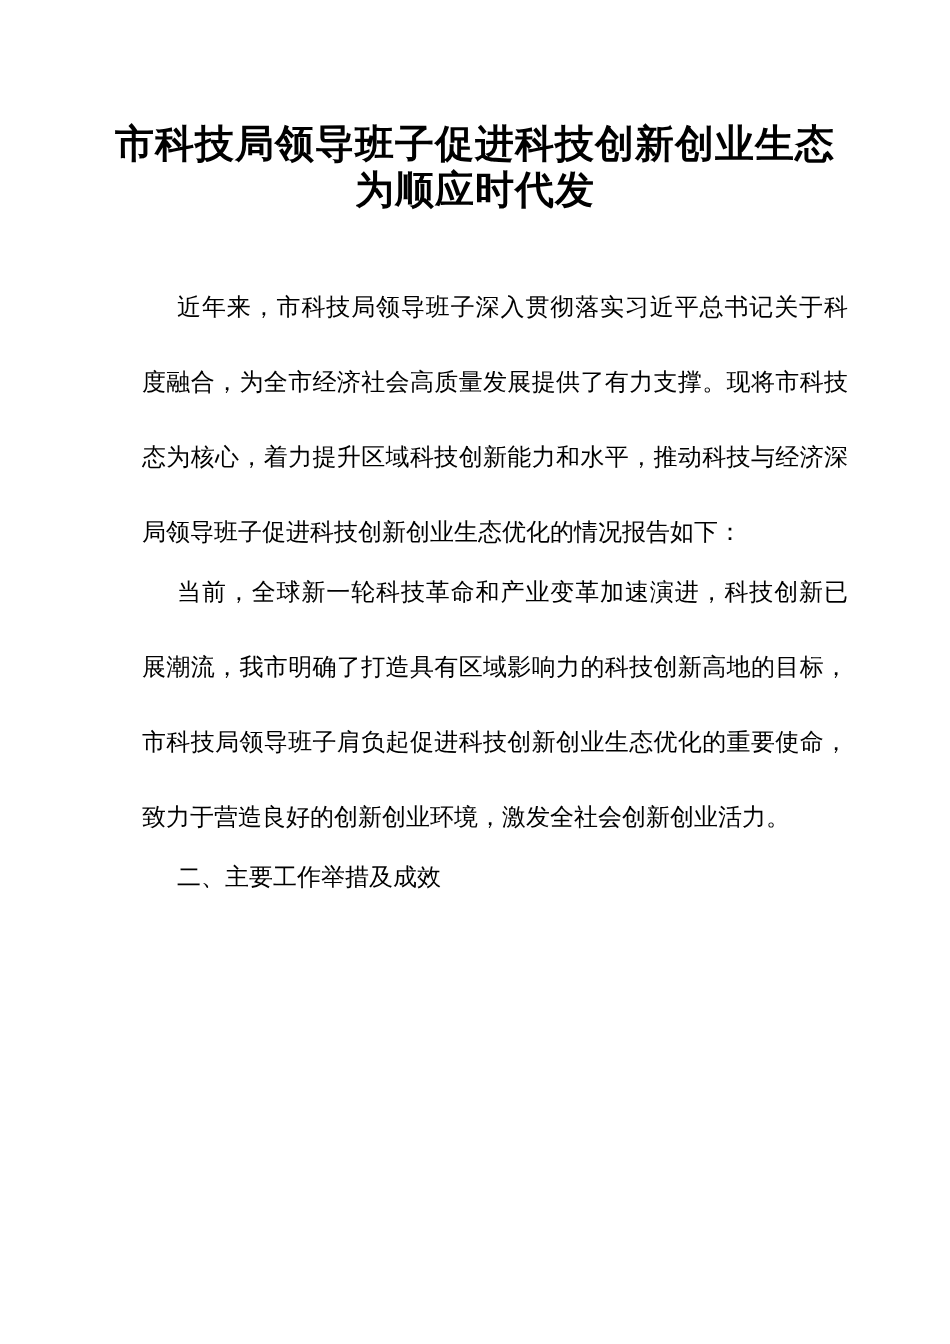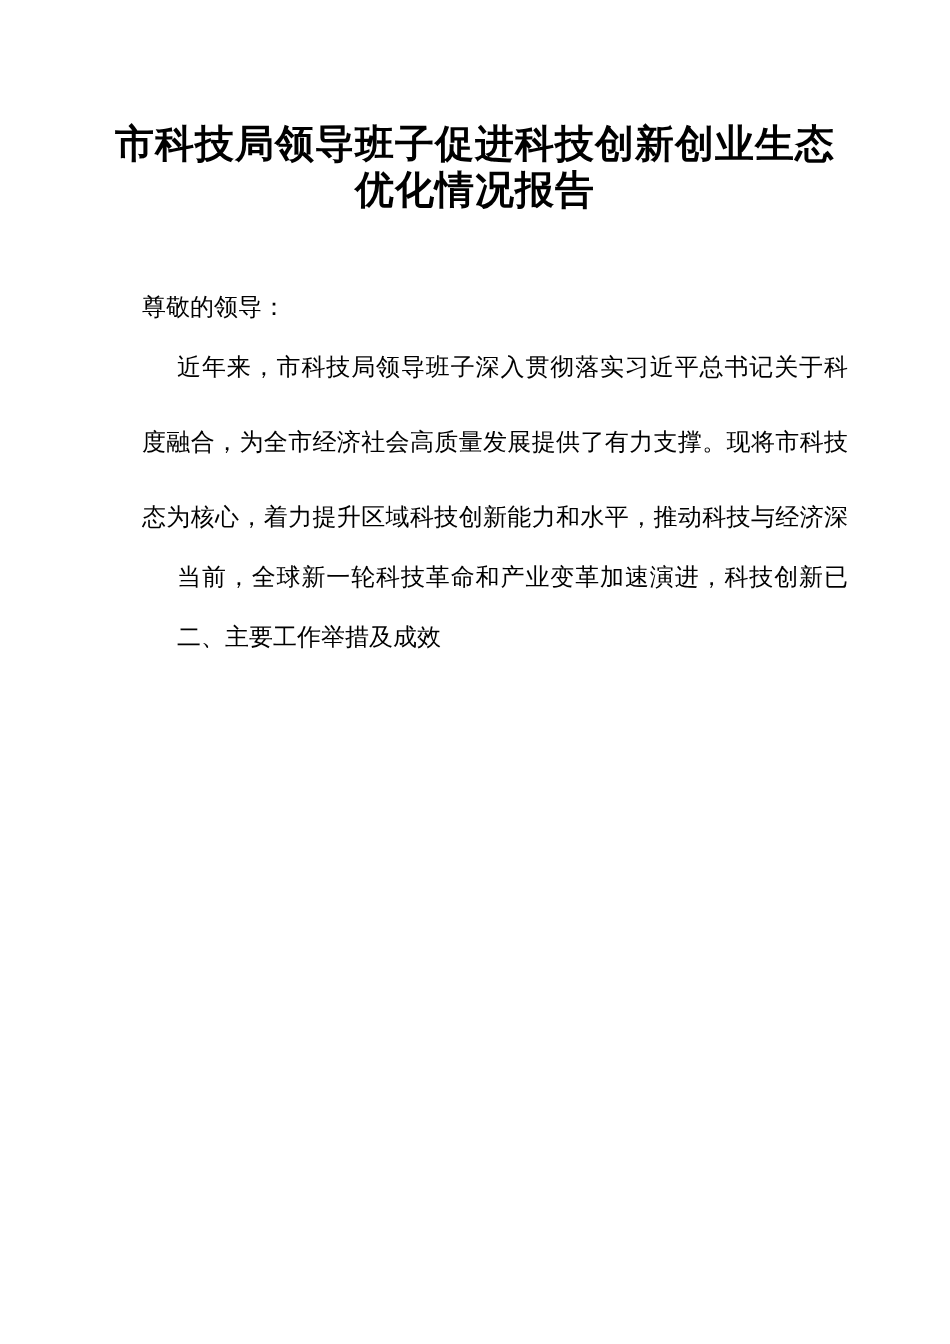--- a/index.html
+++ b/index.html
@@ -46,31 +46,32 @@
   }
   .line.fill { text-align-last: justify; }
   .line.indent { padding-left: 35px; }
 </style>
 </head>
 <body>
 
 <div class="page">
   <h1 class="doc-title">
     <span class="title-line">市科技局领导班子促进科技创新创业生态</span>
-    <span class="title-line">优化情况报告</span>
+    <span class="title-line">为顺应时代发</span>
   </h1>
   <div class="doc-body" id="doc-body">
-      <div class="para salutation">
-        <div class="line">尊敬的领导：</div>
-      </div>
       <div class="para body">
         <div class="line fill indent">近年来，市科技局领导班子深入贯彻落实习近平总书记关于科技</div>
         <div class="line fill">度融合，为全市经济社会高质量发展提供了有力支撑。现将市科技</div>
         <div class="line fill">态为核心，着力提升区域科技创新能力和水平，推动科技与经济深</div>
+        <div class="line">局领导班子促进科技创新创业生态优化的情况报告如下：</div>
       </div>
       <div class="para body">
         <div class="line fill indent">当前，全球新一轮科技革命和产业变革加速演进，科技创新已成</div>
+        <div class="line fill">展潮流，我市明确了打造具有区域影响力的科技创新高地的目标，</div>
+        <div class="line fill">市科技局领导班子肩负起促进科技创新创业生态优化的重要使命，</div>
+        <div class="line">致力于营造良好的创新创业环境，激发全社会创新创业活力。</div>
       </div>
       <div class="para heading">
         <div class="line indent">二、主要工作举措及成效</div>
       </div>
     </div>
 </div>
 
 </body></html>

